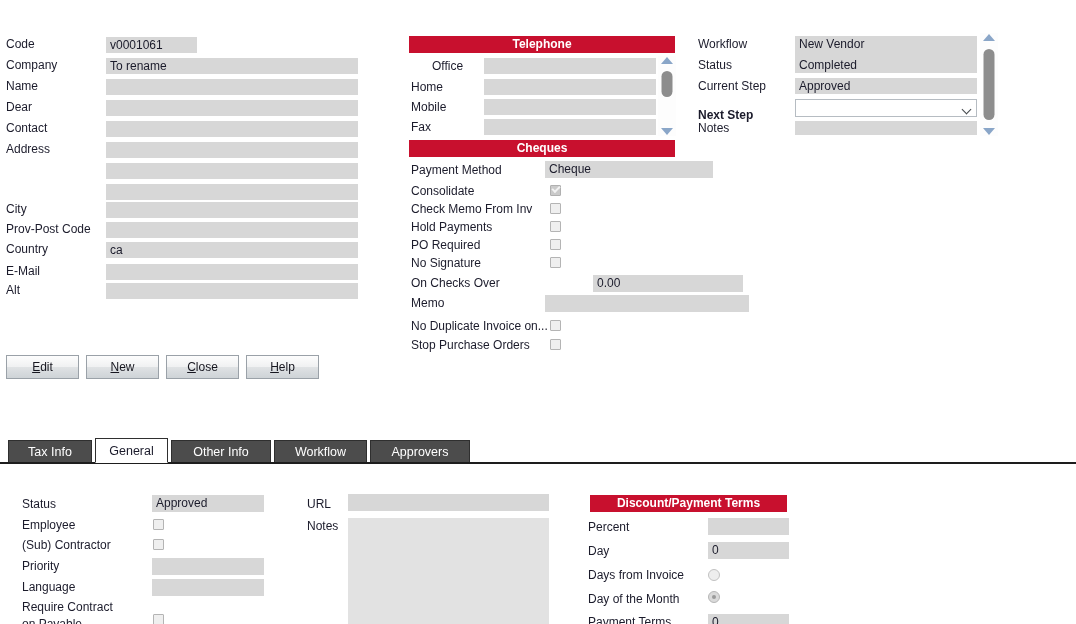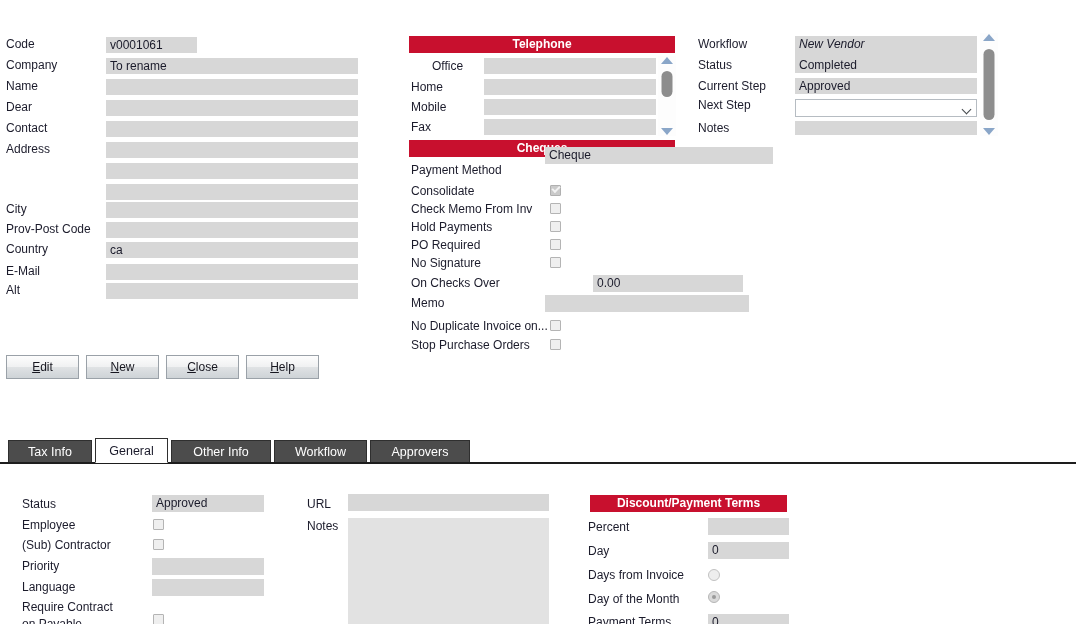--- a/index.html
+++ b/index.html
@@ -187,21 +187,21 @@
       <div class="arw up"></div>
       <div class="thumb" style="top:15px;height:26px;"></div>
       <div class="arw dn"></div>
     </div>
   </div>
 
   <div>
     <div class="sect" style="left:409px;top:140px;width:266px;">Cheques</div>
 
     <div class="lbl" style="left:411px;top:163px;">Payment Method</div>
-    <div class="fld" style="left:545px;top:147px;width:228px;height:17px;">Cheque</div>
+    <div class="fld" style="left:545px;top:161px;width:168px;height:17px;">Cheque</div>
 
     <div class="lbl" style="left:411px;top:184px;">Consolidate</div>
     <div class="cbx checked" style="left:550px;top:185px;"></div>
 
     <div class="lbl" style="left:411px;top:202px;">Check Memo From Inv</div>
     <div class="cbx" style="left:550px;top:203px;"></div>
 
     <div class="lbl" style="left:411px;top:220px;">Hold Payments</div>
     <div class="cbx" style="left:550px;top:221px;"></div>
 
@@ -219,29 +219,29 @@
 
     <div class="lbl" style="left:411px;top:319px;">No Duplicate Invoice on...</div>
     <div class="cbx" style="left:550px;top:320px;"></div>
 
     <div class="lbl" style="left:411px;top:338px;">Stop Purchase Orders</div>
     <div class="cbx" style="left:550px;top:339px;"></div>
   </div>
 
   <div>
     <div class="lbl" style="left:698px;top:37px;">Workflow</div>
-    <div class="fld" style="left:795px;top:36px;width:182px;height:24px;font-style:italic;">New Vendor</div>
+    <div class="fld" style="left:795px;top:36px;width:182px;height:24px;">New Vendor</div>
 
     <div class="lbl" style="left:698px;top:58px;">Status</div>
     <div class="fld" style="left:795px;top:57px;width:182px;height:16px;">Completed</div>
 
     <div class="lbl" style="left:698px;top:79px;">Current Step</div>
     <div class="fld" style="left:795px;top:78px;width:182px;height:16px;">Approved</div>
 
-    <div class="lbl" style="left:698px;top:98px;">Next Step</div>
+    <div class="lbl" style="left:698px;top:108px;font-weight:bold;">Next Step</div>
     <div class="combo" style="left:795px;top:99px;width:182px;height:18px;">
       <span class="caret"></span>
     </div>
 
     <div class="lbl" style="left:698px;top:121px;">Notes</div>
     <div class="fld" style="left:795px;top:121px;width:182px;height:14px;"></div>
 
     <div class="vscroll" style="left:980px;top:33px;width:18px;height:103px;">
       <div class="arw up"></div>
       <div class="thumb" style="top:16px;height:71px;"></div>

